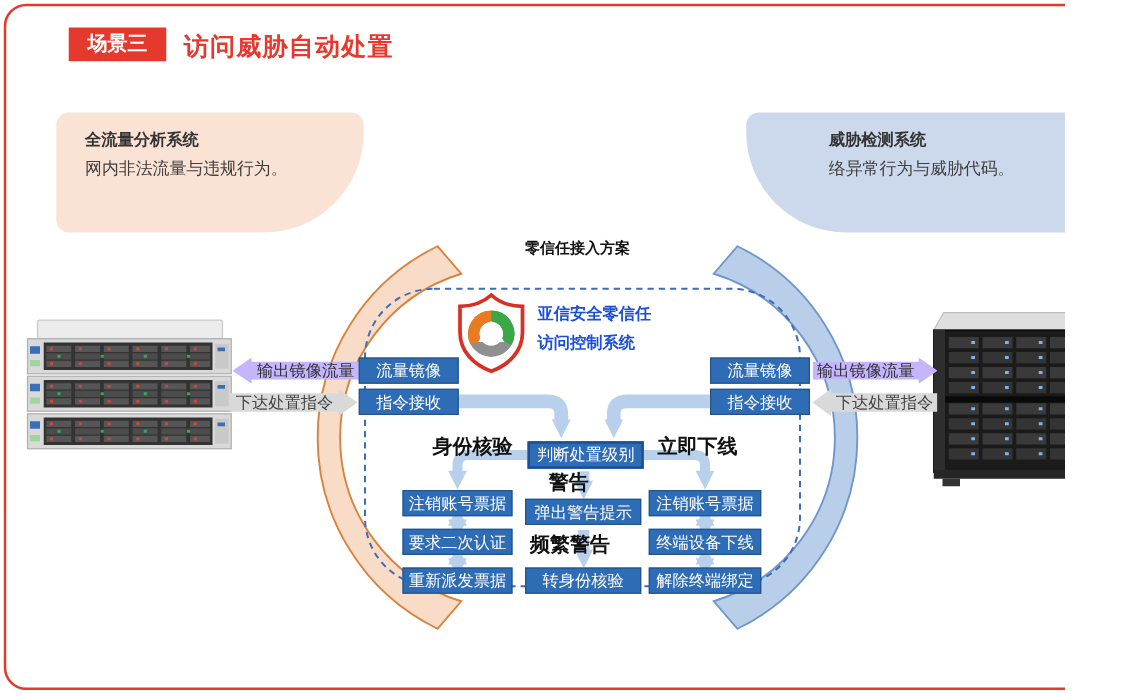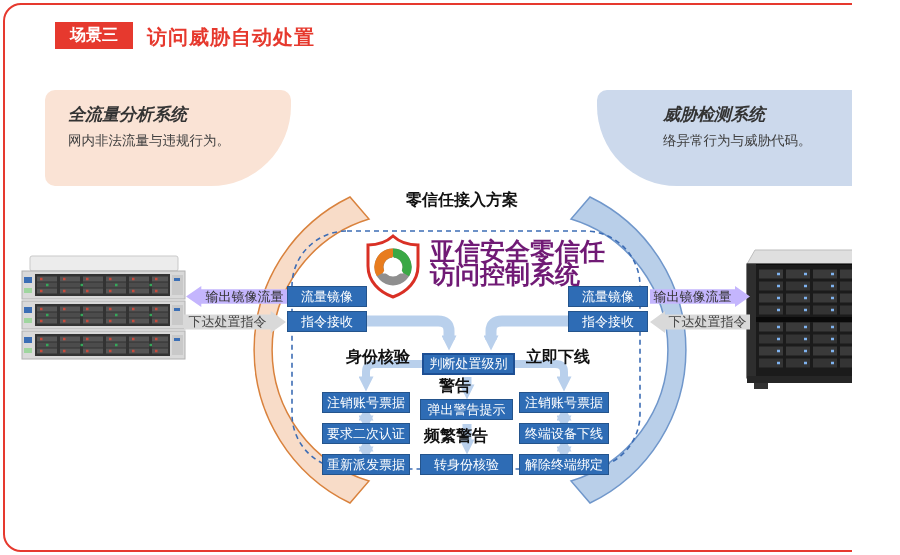--- a/index.html
+++ b/index.html
@@ -18,38 +18,38 @@
     display:flex;align-items:center;justify-content:center;
   }
   .page-title{
     position:absolute;left:147px;top:24px;font-size:20px;font-weight:bold;
     color:#e6392e;letter-spacing:1px;
   }
   
   .bubble{position:absolute;top:90px;height:96px;z-index:1;}
   .bubble-left{left:45px;width:246px;background:#fae3d5;border-radius:10px 10px 80px 10px;}
   .bubble-right{left:597px;width:278px;background:#ccd9ec;border-radius:10px 10px 10px 80px;}
-  .bubble h3{margin:13px 0 4px 0;font-size:17px;color:#333;font-style:italic;}
+  .bubble h3{margin:13px 0 4px 0;font-size:13px;color:#333;}
   .bubble-left h3{margin-left:23px;}
   .bubble-right h3{margin-left:66px;}
   .bubble p{margin:0;font-size:13.5px;line-height:21px;color:#404040;white-space:nowrap;}
   .bubble-left p{margin-left:23px;}
   .bubble-right p{margin-left:66px;}
   
   .scheme-title{
     position:absolute;left:377px;top:190px;width:170px;text-align:center;
-    font-size:16px;font-weight:bold;color:#111;z-index:3;
+    font-size:12px;font-weight:bold;color:#111;z-index:3;
   }
   
   .overlay{position:absolute;left:0;top:0;z-index:2;}
   .server{position:absolute;z-index:2;}
   
   .logo-shield{position:absolute;left:363px;top:233px;z-index:3;}
-  .logo-text{position:absolute;left:430px;top:240px;z-index:3;font-size:25px;font-weight:bold;
-    color:#701a75;line-height:23px;white-space:nowrap;}
+  .logo-text{position:absolute;left:430px;top:240px;z-index:3;font-size:13px;font-weight:bold;
+    color:#1d4ed8;line-height:23px;white-space:nowrap;}
   
   .fbox{
     position:absolute;background:#2e6cb5;border:1px solid #24548c;color:#fff;
     font-size:13px;display:flex;align-items:center;justify-content:center;
     height:21px;z-index:3;white-space:nowrap;box-sizing:border-box;
   }
   .fbox-judge{border:2px solid #1d4f94;height:22px;}
   
   .harrow{
     position:absolute;height:21px;display:flex;align-items:center;z-index:3;

